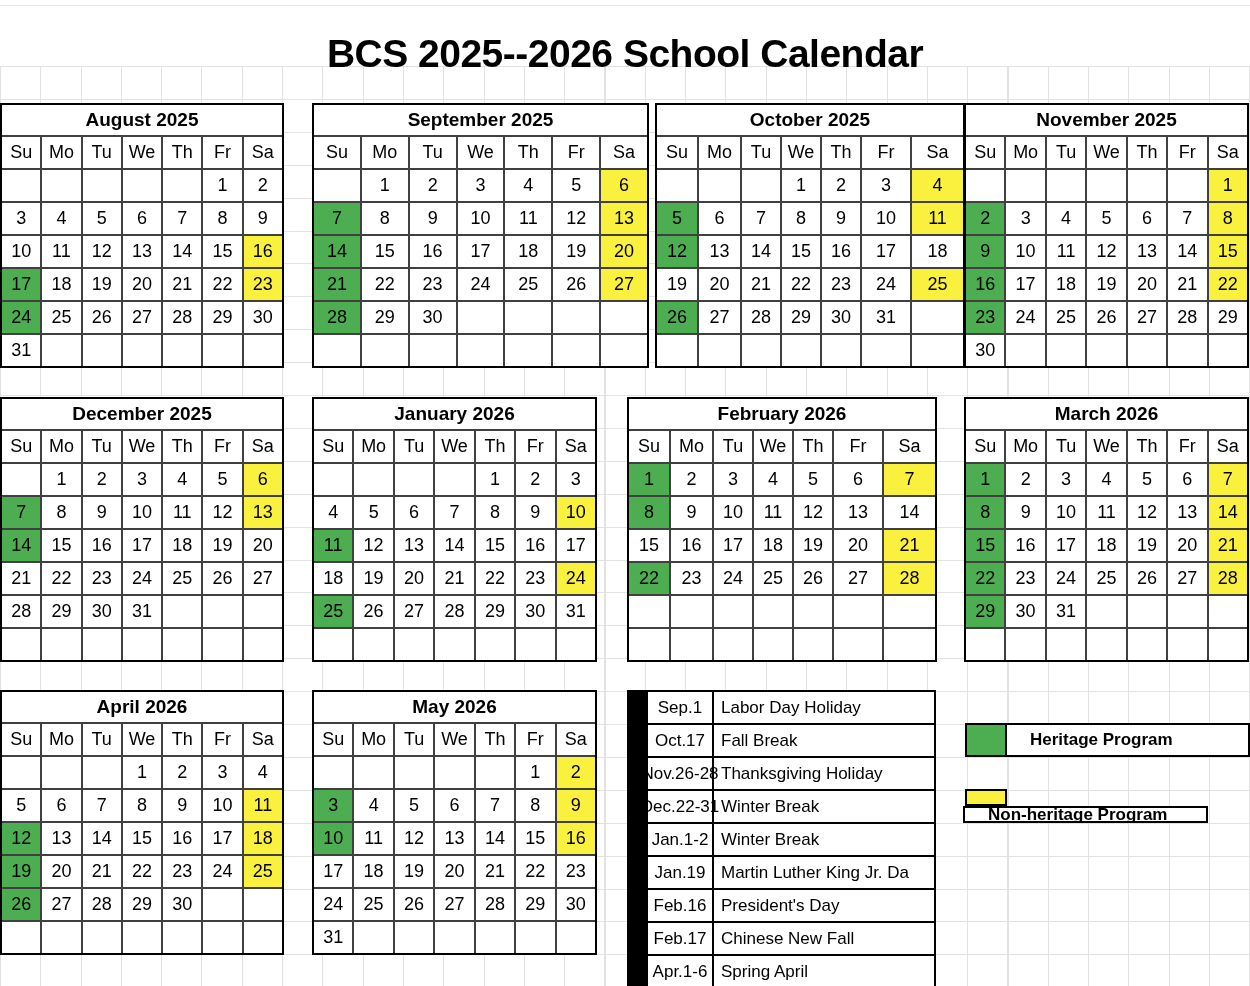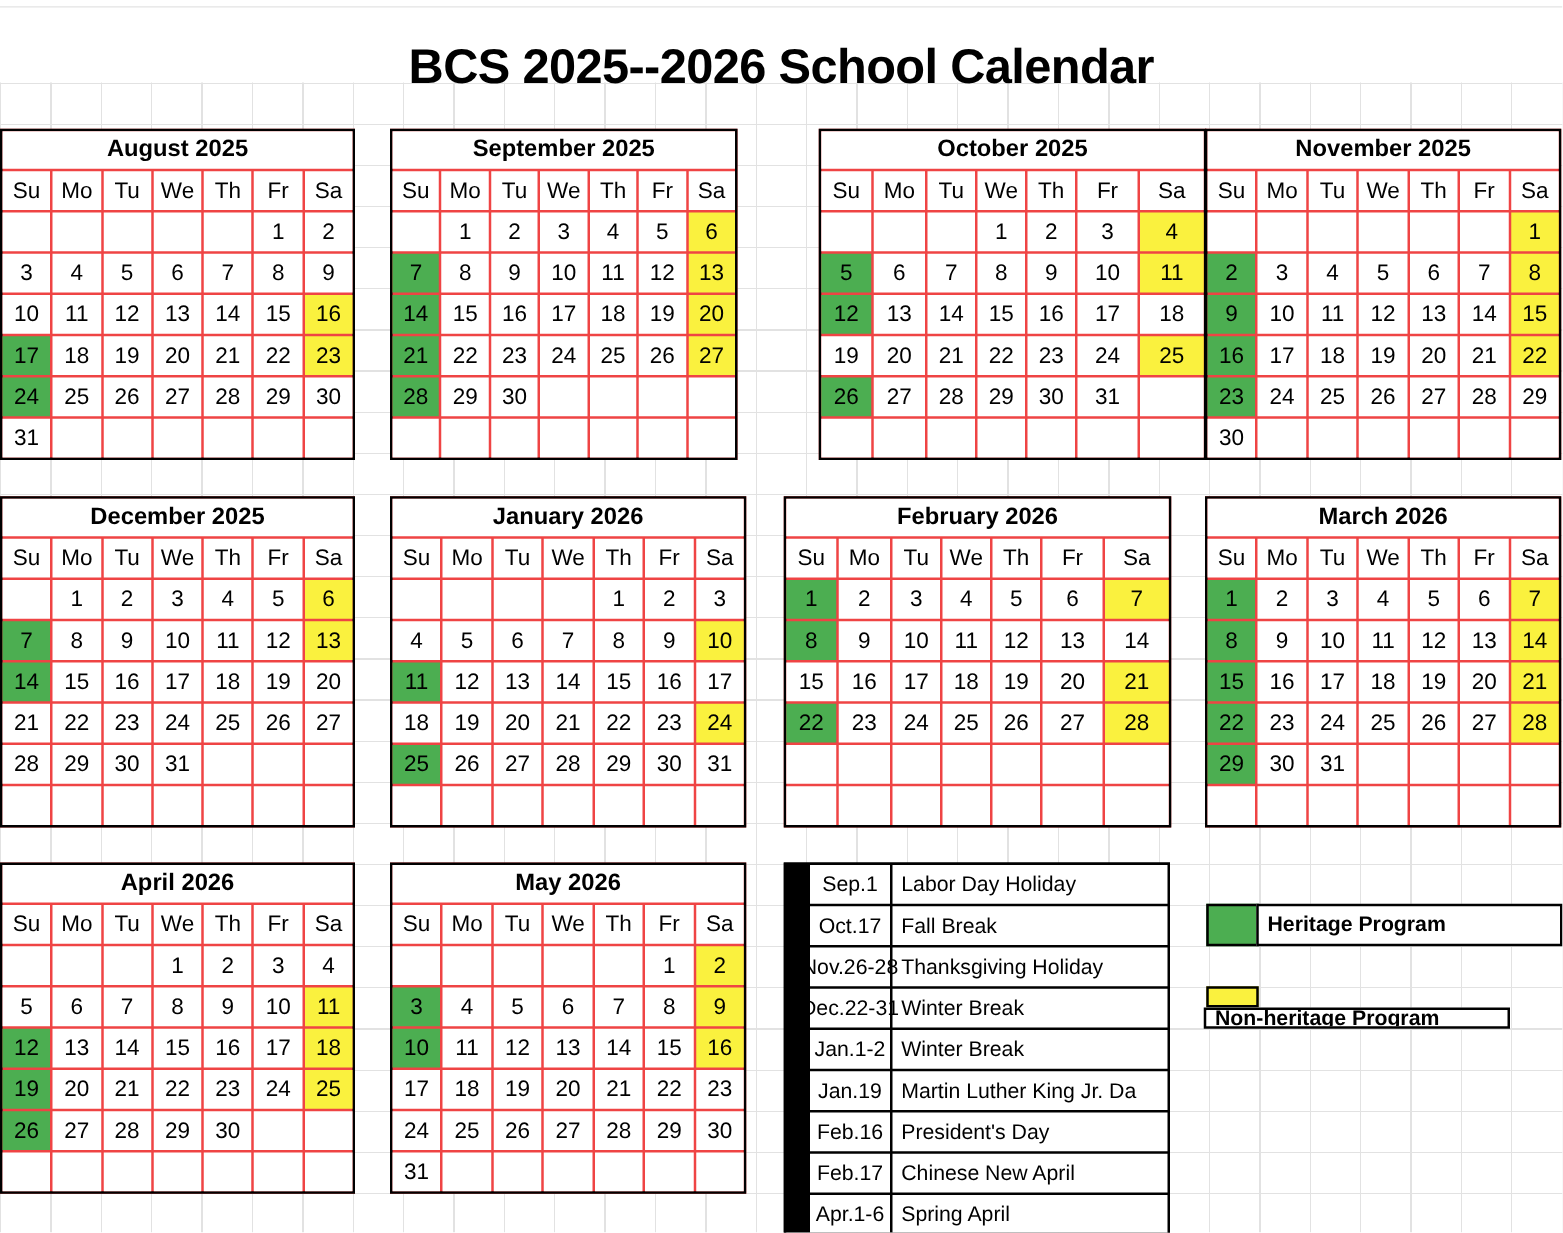--- a/index.html
+++ b/index.html
@@ -13,21 +13,21 @@
     background-image:
       repeating-linear-gradient(to right,#e2e2e2 0 1px,transparent 1px 40.3px),
       repeating-linear-gradient(to bottom,#e2e2e2 0 1px,transparent 1px 32.9px);
   }
   .page-title{
     position:absolute;left:0;top:6px;width:1250px;text-align:center;
     font-size:39px;font-weight:bold;letter-spacing:-0.5px;
   }
   
   .month{
-    position:absolute;background:#ef4444;border:2px solid #000;
+    position:absolute;background:#404040;border:2px solid #000;
     display:grid;grid-template-columns:repeat(7,1fr);
     grid-template-rows:30px repeat(7,31px);gap:2px;box-sizing:border-box;
     height:265px;
   }
   .month.wide{grid-template-columns:40fr 41fr 38fr 38fr 38fr 48fr 51fr;}
   .mtitle{
     grid-column:1/-1;background:#fff;display:flex;align-items:center;justify-content:center;
     font-size:19px;font-weight:bold;
   }
   .dow,.cell{
@@ -51,21 +51,21 @@
   }
   
   .legend-row{position:absolute;left:965px;display:flex;height:34px;}
   .legend-row.r1{top:723px;}
   .legend-row.r2{top:789px;flex-direction:column;}
   .swatch{width:42px;height:34px;border:2px solid #000;box-sizing:border-box;}
   .swatch.green{background:var(--green);}
   .swatch.yellow{background:var(--yellow);}
   .legend-label{
     width:245px;height:34px;border:2px solid #000;box-sizing:border-box;margin-left:-2px;
-    background:#fff;display:flex;align-items:center;padding-left:7px;
+    background:#fff;display:flex;align-items:center;padding-left:23px;
     font-size:17px;font-weight:bold;white-space:nowrap;overflow:hidden;
   }
 </style>
 </head>
 <body>
 
 <div class="topline"></div>
 <div class="grid-layer"></div>
 
 <h1 class="page-title">BCS 2025--2026 School Calendar</h1>
@@ -116,21 +116,21 @@
       <div class="cell">29</div>
       <div class="cell">30</div>
       <div class="cell">31</div>
       <div class="cell"></div>
       <div class="cell"></div>
       <div class="cell"></div>
       <div class="cell"></div>
       <div class="cell"></div>
       <div class="cell"></div>
     </div>
-    <div class="month" style="left: 312px; top: 103px; width: 278px;">
+    <div class="month" style="left: 312px; top: 103px; width: 337px;">
       <div class="mtitle">September 2025</div>
       <div class="dow">Su</div>
       <div class="dow">Mo</div>
       <div class="dow">Tu</div>
       <div class="dow">We</div>
       <div class="dow">Th</div>
       <div class="dow">Fr</div>
       <div class="dow">Sa</div>
       <div class="cell"></div>
       <div class="cell">1</div>
@@ -602,21 +602,21 @@
     <div class="hname">Thanksgiving Holiday</div>
     <div class="hdate">Dec.22-31</div>
     <div class="hname">Winter Break</div>
     <div class="hdate">Jan.1-2</div>
     <div class="hname">Winter Break</div>
     <div class="hdate">Jan.19</div>
     <div class="hname">Martin Luther King Jr. Da</div>
     <div class="hdate">Feb.16</div>
     <div class="hname">President's Day</div>
     <div class="hdate">Feb.17</div>
-    <div class="hname">Chinese New April</div>
+    <div class="hname">Chinese New Fall</div>
     <div class="hdate">Apr.1-6</div>
     <div class="hname">Spring April</div>
   </div>
 
 <div class="legend-row r1">
   <div class="swatch green"></div>
   <div class="legend-label">Heritage Program</div>
 </div>
 <div class="legend-row r2">
   <div class="swatch yellow"></div>

